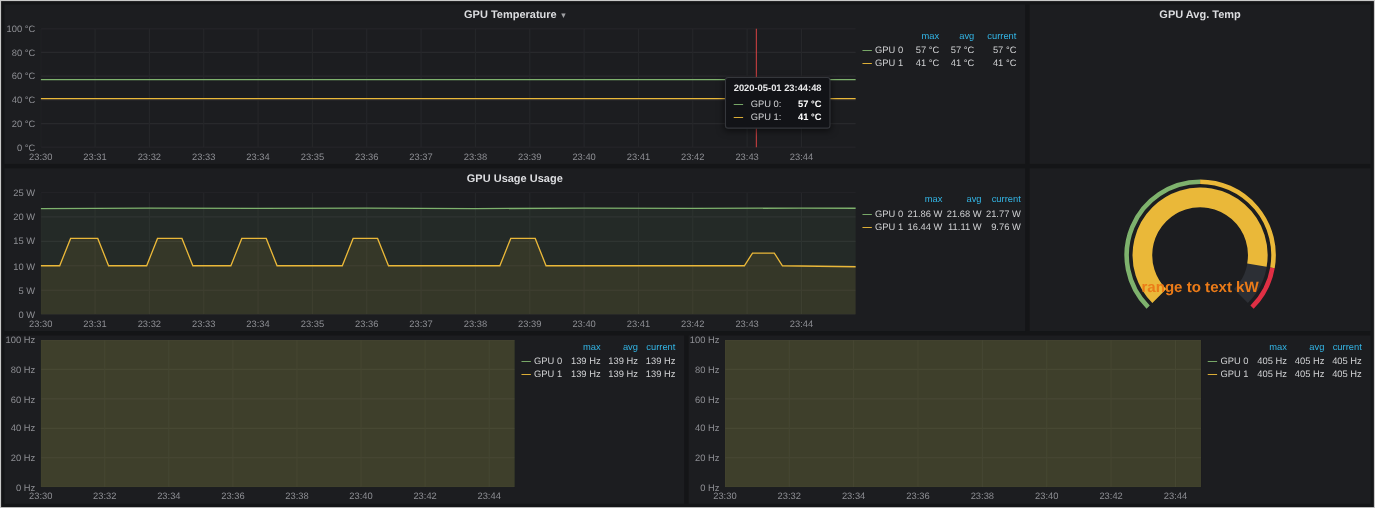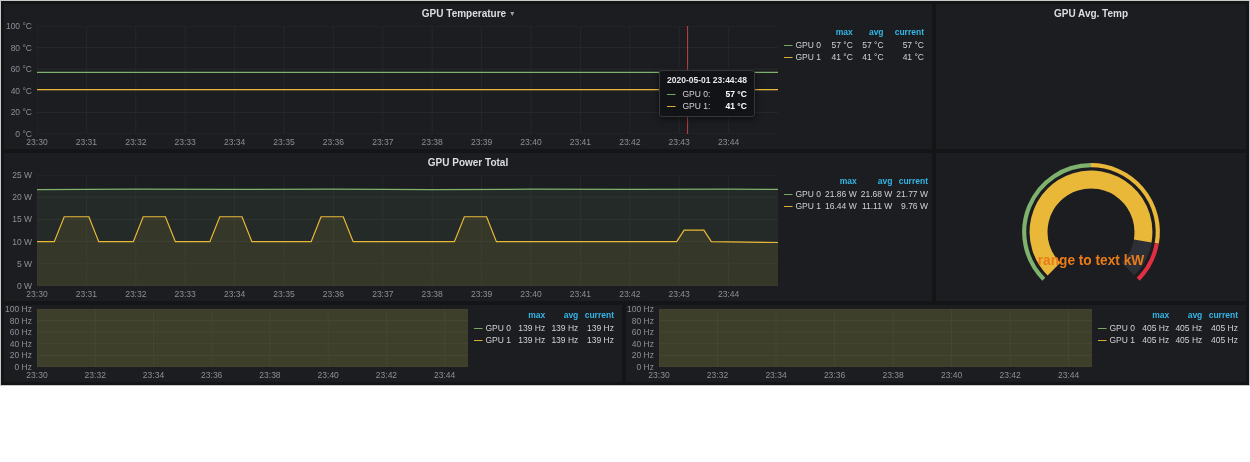--- a/index.html
+++ b/index.html
@@ -1,38 +1,38 @@
 <!DOCTYPE html>
 <html><head>
 <meta charset="utf-8">
 <style>
   * { box-sizing: border-box; margin: 0; padding: 0; }
   html,body { background:#ffffff; font-family:"Liberation Sans", sans-serif; }
   .frame {
-    width:1250px; height:386px; background:#141517;
+    width:1250px; height:462px; background:#141517;
     border:1px solid #c9c9c9; padding:3px;
     display:flex; flex-direction:column; gap:4px;
   }
   .row { display:flex; gap:4px; }
   .r1 { height:145px; } .r2 { height:148px; } .r3 { flex:1; }
   .panel { background:#1c1d20; position:relative; display:flex; flex-direction:column; min-width:0; }
   .p-wide { width:928px; }
   .p-gauge-col { flex:1; }
   .p-sm { width:618px; }
   .p-mem { flex:1; }
   .ptitle {
     height:18px; display:flex; align-items:center; justify-content:center; gap:4px;
     font-size:10px; font-weight:bold; color:#dcdde0; cursor:pointer; flex:0 0 auto;
   }
   .caret { font-size:8px; color:#9fa0a3; font-weight:normal; }
   .ts-body { flex:1; display:flex; position:relative; min-height:0; }
   .plot-wrap { flex:1; position:relative; min-width:0; cursor:crosshair; }
   .legend { width:150px; padding:5px 6px 0 0; overflow:hidden; flex:0 0 auto; }
   .legend-table { border-collapse:collapse; width:100%; table-layout:auto; }
-  .legend-table th { color:#33b5e5; font-size:8.5px; text-align:right; font-weight:bold; padding:0 2px 2px; }
+  .legend-table th { color:#33b5e5; font-size:8.5px; text-align:right; font-weight:normal; padding:0 2px 2px; }
   .legend-table th.lname { width:42px; }
   .legend-table td { font-size:8.5px; color:#d0d1d3; text-align:right; padding:0 2px; line-height:12px; white-space:nowrap; }
   .legend-table td.lname { text-align:left; }
   .dash { font-weight:bold; margin-right:3px; }
   .yticks { position:absolute; left:0; width:31px; top:4px; height:calc(100% - 19px); }
   .yticks span { position:absolute; right:3px; transform:translateY(-50%); font-size:8.5px; color:#8e8f94; white-space:nowrap; }
   .plotsvg { position:absolute; left:33px; top:4px; width:calc(100% - 37px); height:calc(100% - 19px); display:block; }
   .xticks { position:absolute; left:33px; width:calc(100% - 37px); bottom:0; height:14px; }
   .xticks span { position:absolute; top:2px; transform:translateX(-50%); font-size:8.5px; color:#8e8f94; white-space:nowrap; }
   .tooltip {
@@ -156,21 +156,21 @@
     <section class="panel p-gauge-col">
       <header class="ptitle">
         <span>GPU Avg. Temp</span>
       </header>
     </section>
   </div>
 
   <div class="row r2">
     <section class="panel p-wide">
       <header class="ptitle">
-        <span>GPU Power Total</span>
+        <span>GPU Usage Usage</span>
       </header>
       <div class="ts-body">
         <div class="plot-wrap">
             <div class="yticks">
               <span style="top: 100%;">0 W</span>
               <span style="top: 80%;">5 W</span>
               <span style="top: 60%;">10 W</span>
               <span style="top: 40%;">15 W</span>
               <span style="top: 20%;">20 W</span>
               <span style="top: 0%;">25 W</span>

